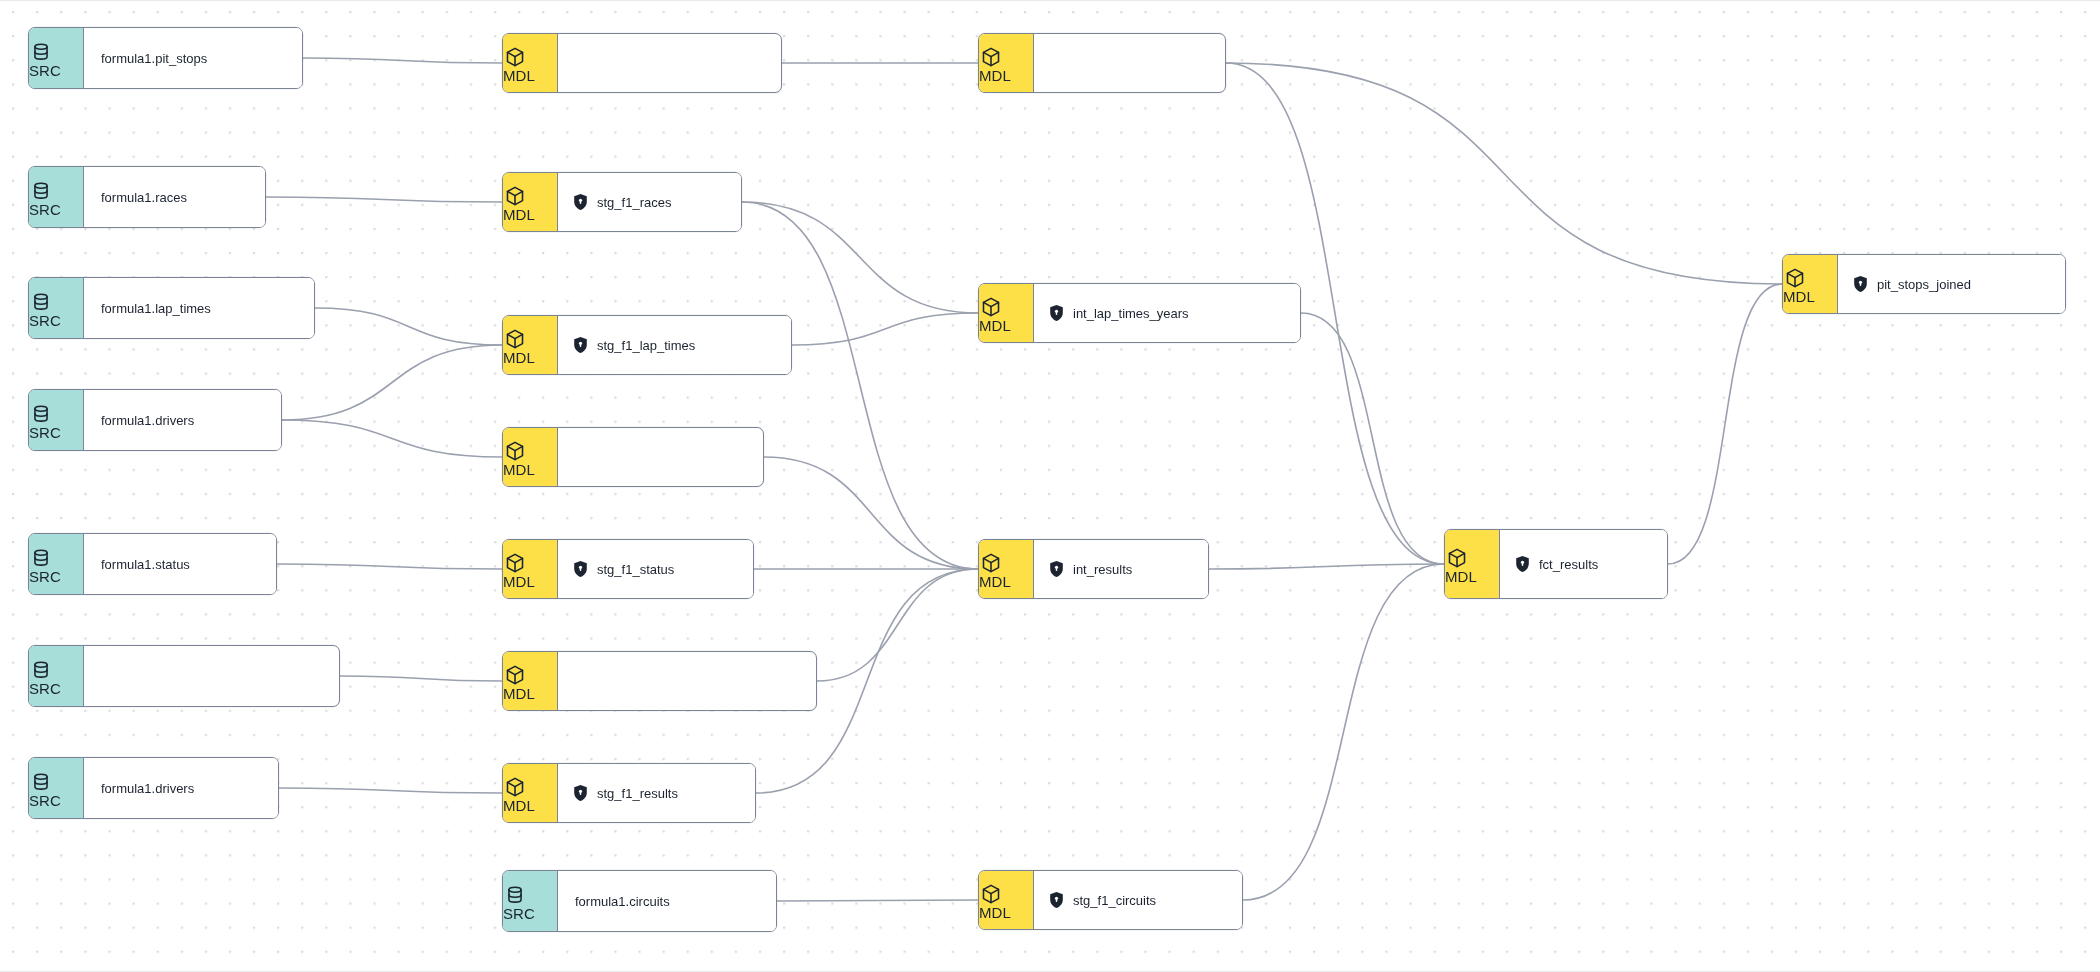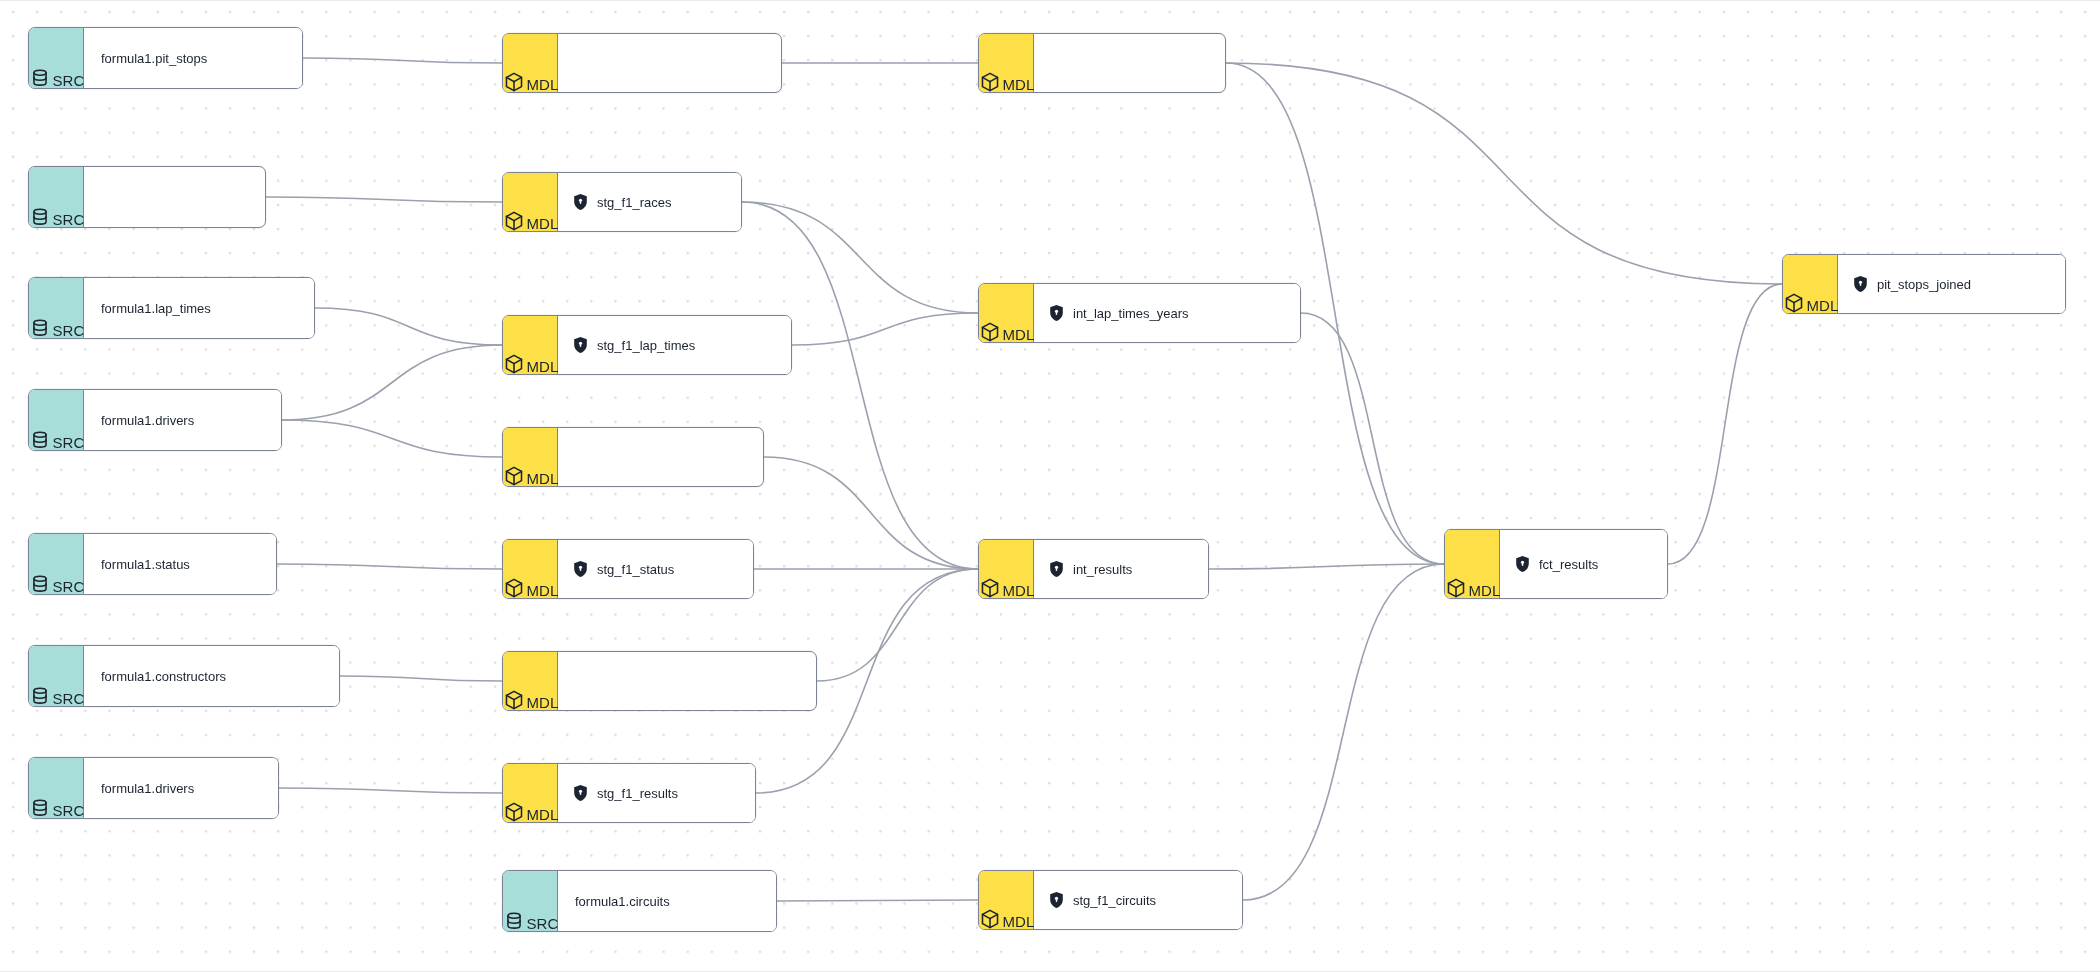--- a/index.html
+++ b/index.html
@@ -59,21 +59,22 @@
     background: #ffffff;
     border: 1.5px solid #7b8394;
     box-shadow: 0 0 0 0.5px rgba(123,131,148,0.15);
     overflow: visible;
   }
 
   .node .badge {
     flex: 0 0 auto;
     width: 55px;
     display: flex;
-    align-items: flex-end;
+    flex-direction: column;
+    align-items: flex-start;
     justify-content: center;
     gap: 1px;
     border-right: 1.5px solid #7b8394;
     border-radius: 5.5px 0 0 5.5px;
     box-sizing: border-box;
     padding-top: 2px;
   }
   .node.src .badge { background: #a8ded9; }
   .node.mdl .badge { background: #fde047; }
 
@@ -170,20 +171,23 @@
       <div class="badge">
         <span class="badge-glyph">
           <svg viewBox="0 0 24 24" width="24" height="22" fill="none" stroke="#1b2430" stroke-width="1.7" stroke-linecap="round" stroke-linejoin="round">
             <ellipse cx="12" cy="6.3" rx="6.6" ry="2.7"></ellipse>
             <path d="M5.4 6.3v5.4c0 1.5 3 2.7 6.6 2.7s6.6-1.2 6.6-2.7V6.3"></path>
             <path d="M5.4 11.7v5.4c0 1.5 3 2.7 6.6 2.7s6.6-1.2 6.6-2.7v-5.4"></path>
           </svg>
         </span>
         <span class="badge-text">SRC</span>
       </div>
+      <div class="body">
+        <span class="label">formula1.races</span>
+      </div>
     </div>
     <div class="node src" style="left: 28px; top: 277px; width: 287px; height: 62px;">
       <div class="badge">
         <span class="badge-glyph">
           <svg viewBox="0 0 24 24" width="24" height="22" fill="none" stroke="#1b2430" stroke-width="1.7" stroke-linecap="round" stroke-linejoin="round">
             <ellipse cx="12" cy="6.3" rx="6.6" ry="2.7"></ellipse>
             <path d="M5.4 6.3v5.4c0 1.5 3 2.7 6.6 2.7s6.6-1.2 6.6-2.7V6.3"></path>
             <path d="M5.4 11.7v5.4c0 1.5 3 2.7 6.6 2.7s6.6-1.2 6.6-2.7v-5.4"></path>
           </svg>
         </span>
@@ -227,23 +231,20 @@
       <div class="badge">
         <span class="badge-glyph">
           <svg viewBox="0 0 24 24" width="24" height="22" fill="none" stroke="#1b2430" stroke-width="1.7" stroke-linecap="round" stroke-linejoin="round">
             <ellipse cx="12" cy="6.3" rx="6.6" ry="2.7"></ellipse>
             <path d="M5.4 6.3v5.4c0 1.5 3 2.7 6.6 2.7s6.6-1.2 6.6-2.7V6.3"></path>
             <path d="M5.4 11.7v5.4c0 1.5 3 2.7 6.6 2.7s6.6-1.2 6.6-2.7v-5.4"></path>
           </svg>
         </span>
         <span class="badge-text">SRC</span>
       </div>
-      <div class="body">
-        <span class="label">formula1.constructors</span>
-      </div>
     </div>
     <div class="node src" style="left: 28px; top: 757px; width: 251px; height: 62px;">
       <div class="badge">
         <span class="badge-glyph">
           <svg viewBox="0 0 24 24" width="24" height="22" fill="none" stroke="#1b2430" stroke-width="1.7" stroke-linecap="round" stroke-linejoin="round">
             <ellipse cx="12" cy="6.3" rx="6.6" ry="2.7"></ellipse>
             <path d="M5.4 6.3v5.4c0 1.5 3 2.7 6.6 2.7s6.6-1.2 6.6-2.7V6.3"></path>
             <path d="M5.4 11.7v5.4c0 1.5 3 2.7 6.6 2.7s6.6-1.2 6.6-2.7v-5.4"></path>
           </svg>
         </span>

